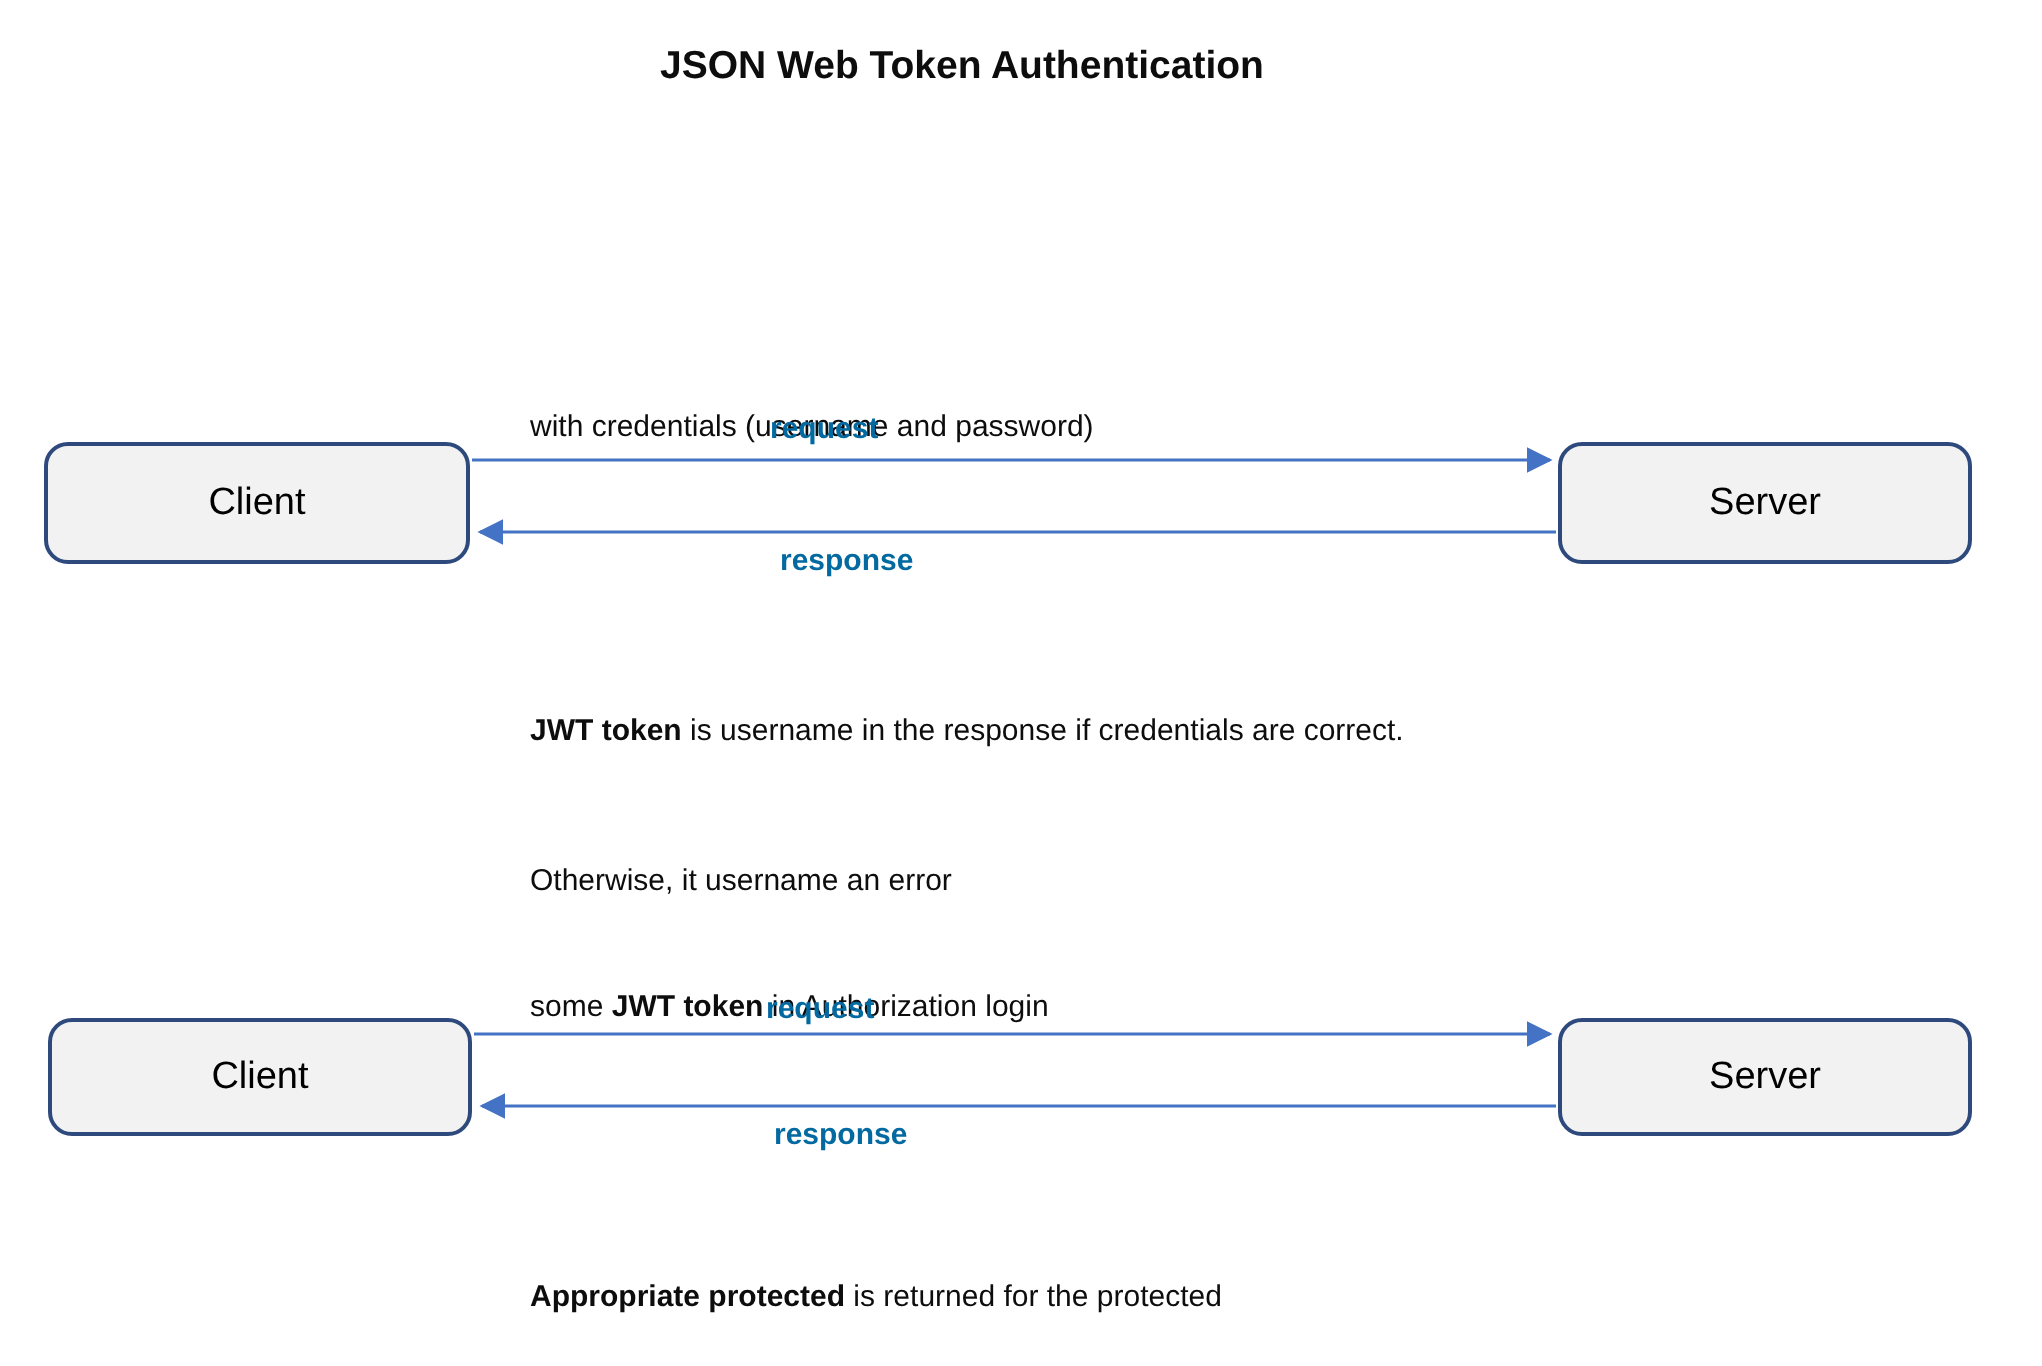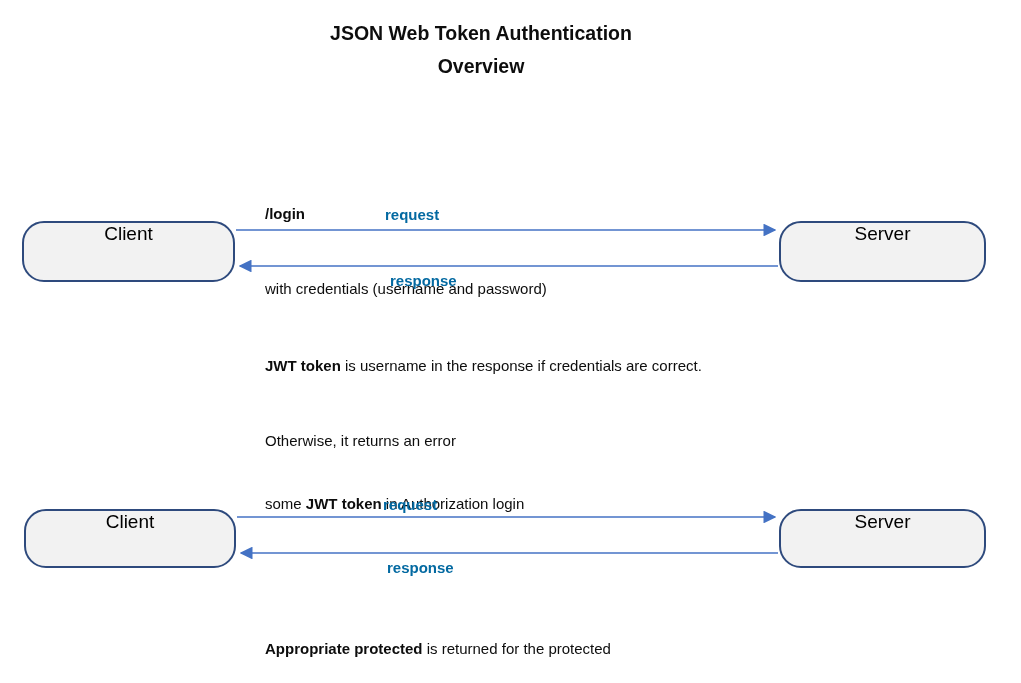--- a/index.html
+++ b/index.html
@@ -23,23 +23,23 @@
     text-align: center;
     font-size: 19.5px;
     font-weight: bold;
     line-height: 33px;
     color: #0d0d0d;
   }
   .node {
     position: absolute;
     background: #f2f2f2;
     border: 2.5px solid #2e4a7d;
-    border-radius: 22px;
+    border-radius: 12px;
     display: flex;
-    align-items: flex-start;
+    align-items: center;
     justify-content: center;
     font-size: 19px;
     color: #000000;
   }
   .client1 { left: 22px;  top: 221px; width: 213px; height: 61px; }
   .server1 { left: 779px; top: 221px; width: 207px; height: 61px; }
   .client2 { left: 24px;  top: 509px; width: 212px; height: 59px; }
   .server2 { left: 779px; top: 509px; width: 207px; height: 59px; }
   .arrow-layer {
     position: absolute;
@@ -73,54 +73,52 @@
   .tb4 { top: 586px; }
   .b { font-weight: bold; }
 </style>
 </head>
 <body>
 
 <div class="canvas">
 
   <div class="title">
     <div>JSON Web Token Authentication</div>
-    <div>Overview</div>
   </div>
 
   <svg class="arrow-layer" width="1021" height="683" viewBox="0 0 1021 683" xmlns="http://www.w3.org/2000/svg">
     <defs>
       <marker id="arrowhead" viewBox="0 0 10 10" refX="9" refY="5" markerWidth="8" markerHeight="8" orient="auto-start-reverse">
         <path d="M 0 0 L 10 5 L 0 10 z" fill="#4472c4"></path>
       </marker>
     </defs>
     <line x1="236" y1="230" x2="775" y2="230" stroke="#4472c4" stroke-width="1.6" marker-end="url(#arrowhead)"></line>
     <line x1="778" y1="266" x2="240" y2="266" stroke="#4472c4" stroke-width="1.6" marker-end="url(#arrowhead)"></line>
     <line x1="237" y1="517" x2="775" y2="517" stroke="#4472c4" stroke-width="1.6" marker-end="url(#arrowhead)"></line>
     <line x1="778" y1="553" x2="241" y2="553" stroke="#4472c4" stroke-width="1.6" marker-end="url(#arrowhead)"></line>
   </svg>
 
   <div class="text-block tb1">
-    <div class="b">/login</div>
     <div>with credentials (username and password)</div>
   </div>
 
   <div class="flow-label lbl-req1">request</div>
 
   <div class="node client1">
     <span>Client</span>
   </div>
   <div class="node server1">
     <span>Server</span>
   </div>
 
   <div class="flow-label lbl-res1">response</div>
 
   <div class="text-block tb2">
     <div><span class="b">JWT token</span><span> is username in the response if credentials are correct.</span></div>
-    <div>Otherwise, it returns an error</div>
+    <div>Otherwise, it username an error</div>
   </div>
 
   <div class="text-block tb3">
     <div><span>some </span><span class="b">JWT token</span><span> in Authorization login</span></div>
   </div>
 
   <div class="flow-label lbl-req2">request</div>
 
   <div class="node client2">
     <span>Client</span>

